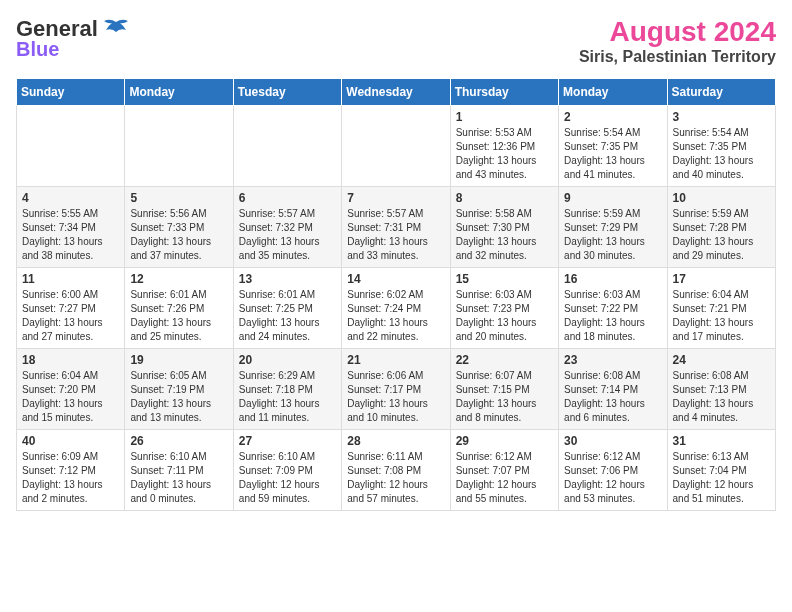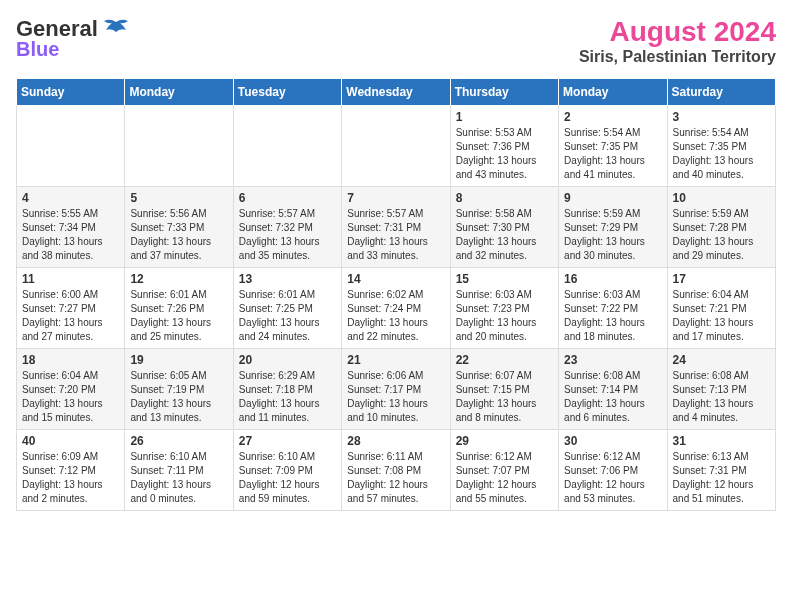--- a/index.html
+++ b/index.html
@@ -113,21 +113,21 @@
   </thead>
   <tbody id="calendar-body">
   <tr>
         <td></td>
         <td></td>
         <td></td>
         <td></td>
         <td>
           <span class="day-num">1</span>
           <div class="cell-info">Sunrise: 5:53 AM
-Sunset: 7:36 PM
+Sunset: 12:36 PM
 Daylight: 13 hours
 and 43 minutes.</div>
         </td>
         <td>
           <span class="day-num">2</span>
           <div class="cell-info">Sunrise: 5:54 AM
 Sunset: 7:35 PM
 Daylight: 13 hours
 and 41 minutes.</div>
         </td>
@@ -331,19 +331,19 @@
         <td>
           <span class="day-num">30</span>
           <div class="cell-info">Sunrise: 6:12 AM
 Sunset: 7:06 PM
 Daylight: 12 hours
 and 53 minutes.</div>
         </td>
         <td>
           <span class="day-num">31</span>
           <div class="cell-info">Sunrise: 6:13 AM
-Sunset: 7:31 PM
+Sunset: 7:04 PM
 Daylight: 12 hours
 and 51 minutes.</div>
         </td>
       </tr>
     </tbody>
 </table>
 
 </body></html>

